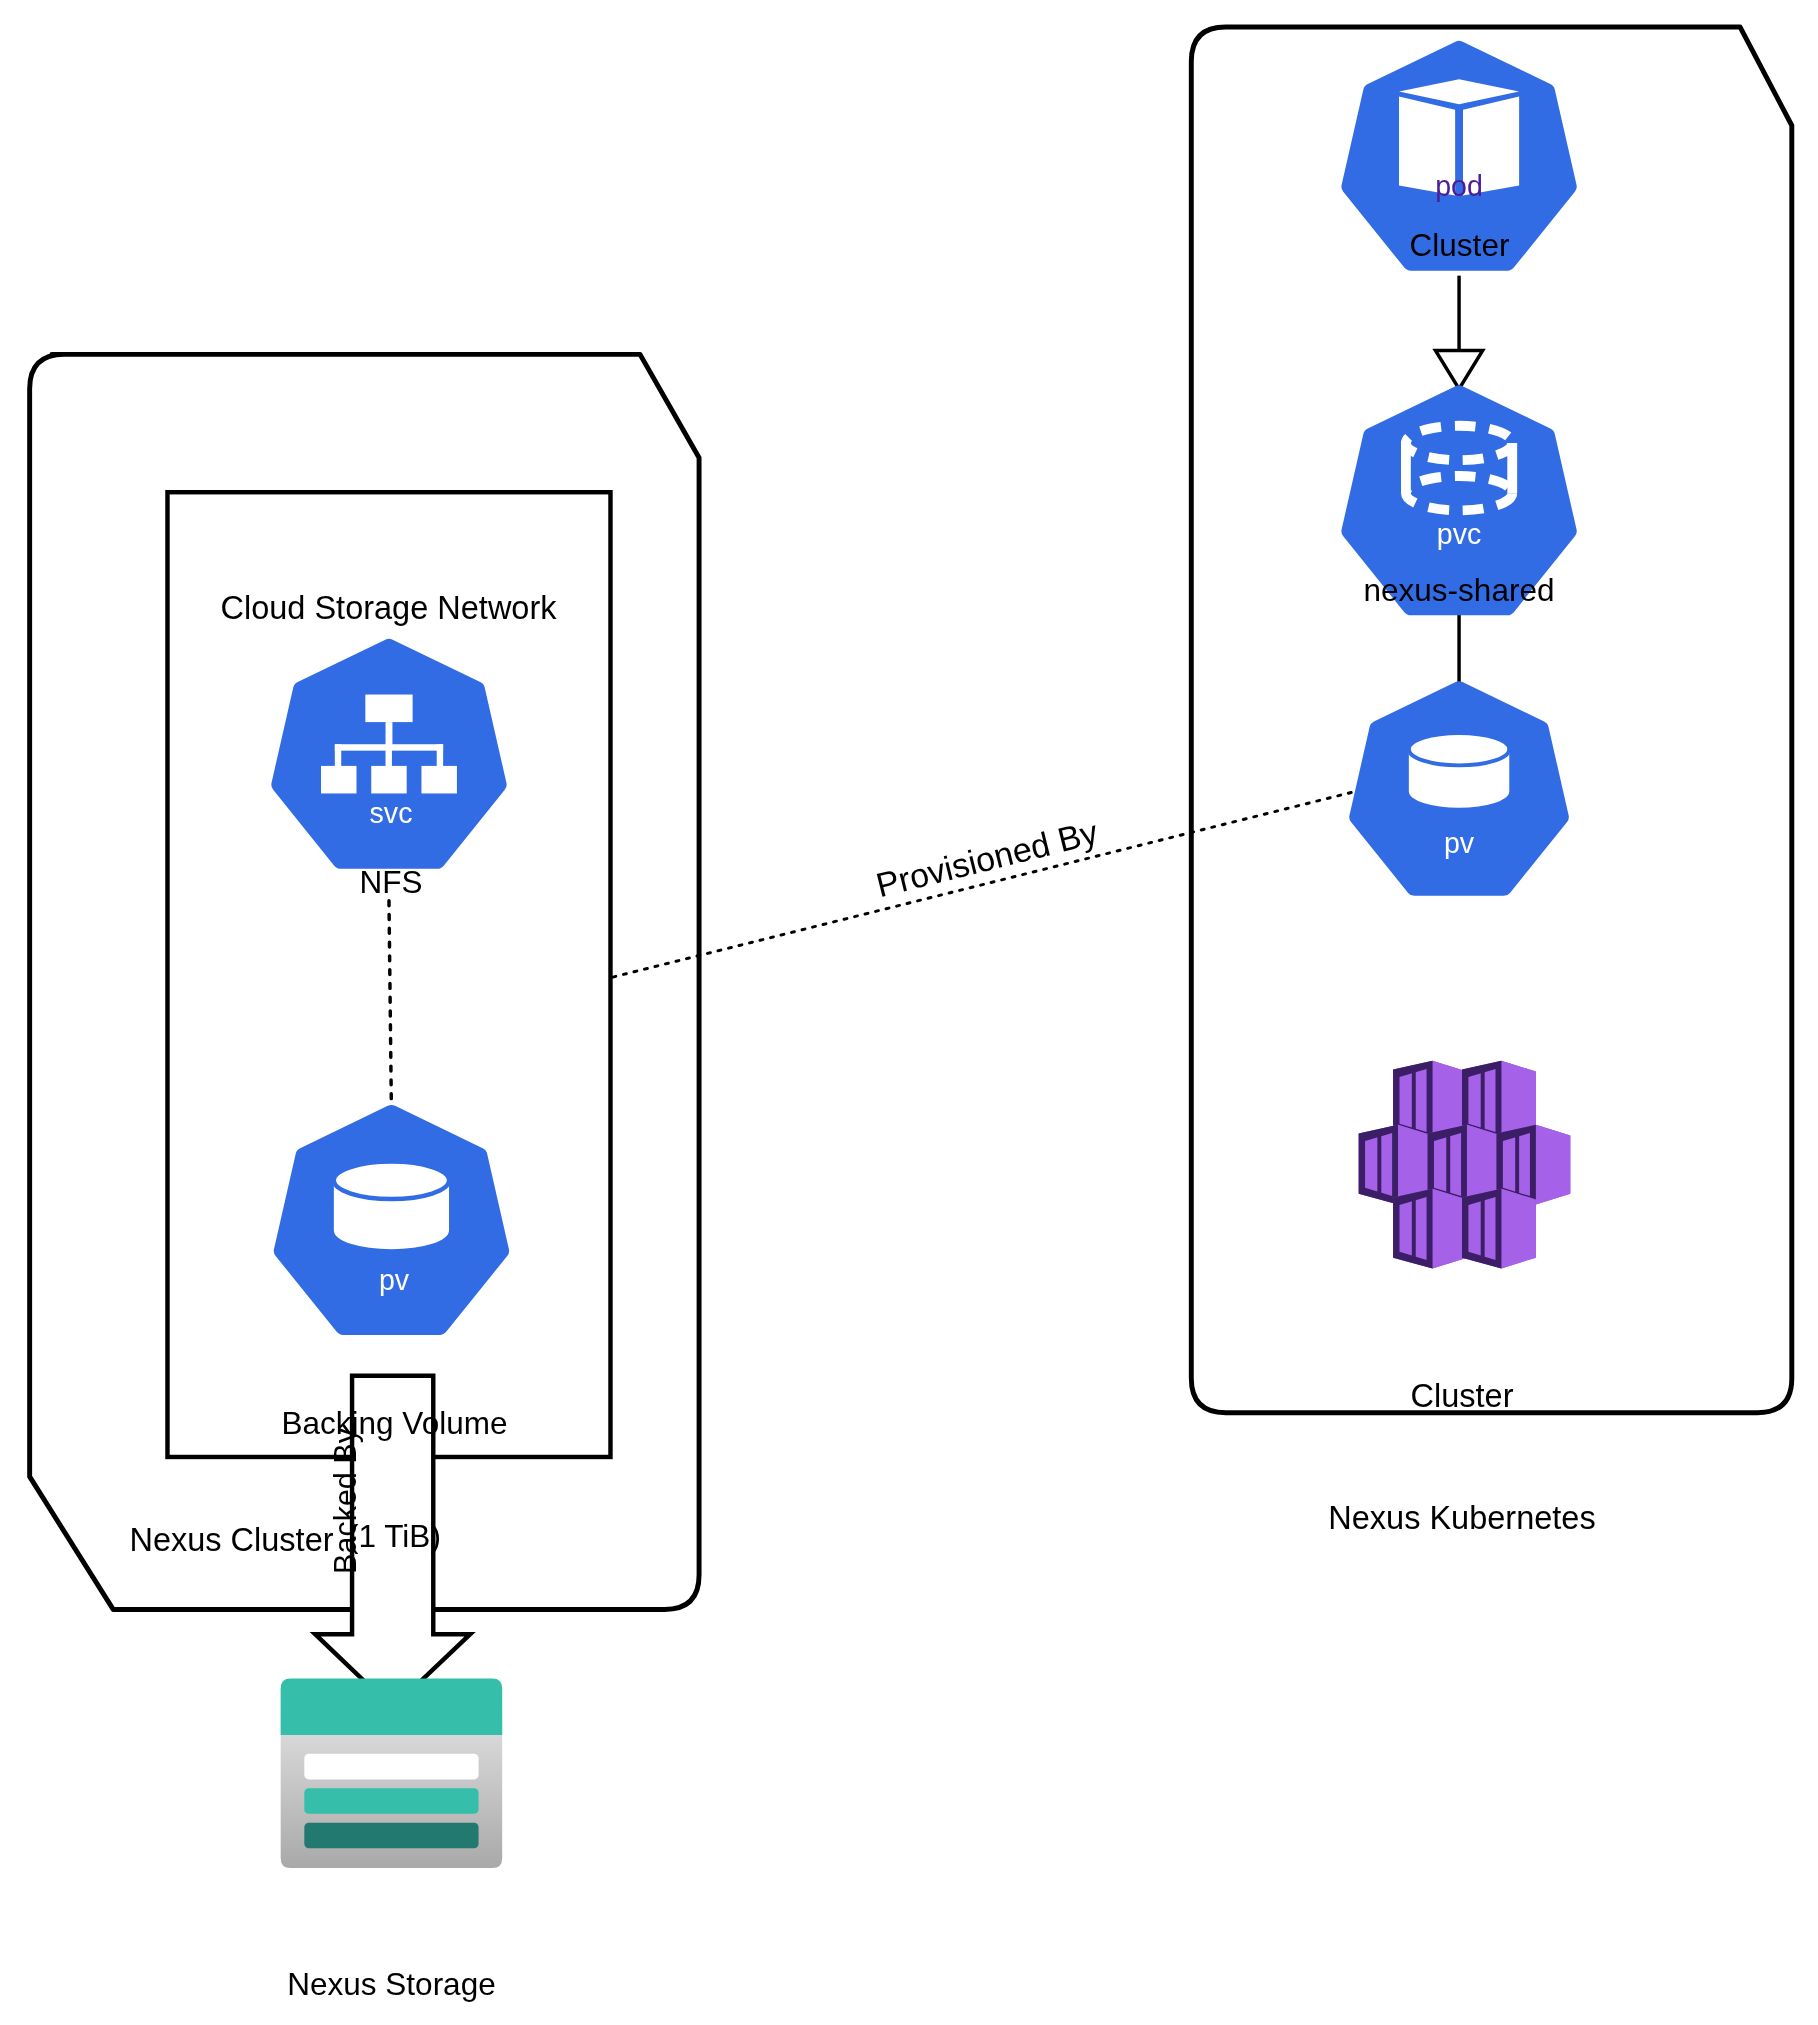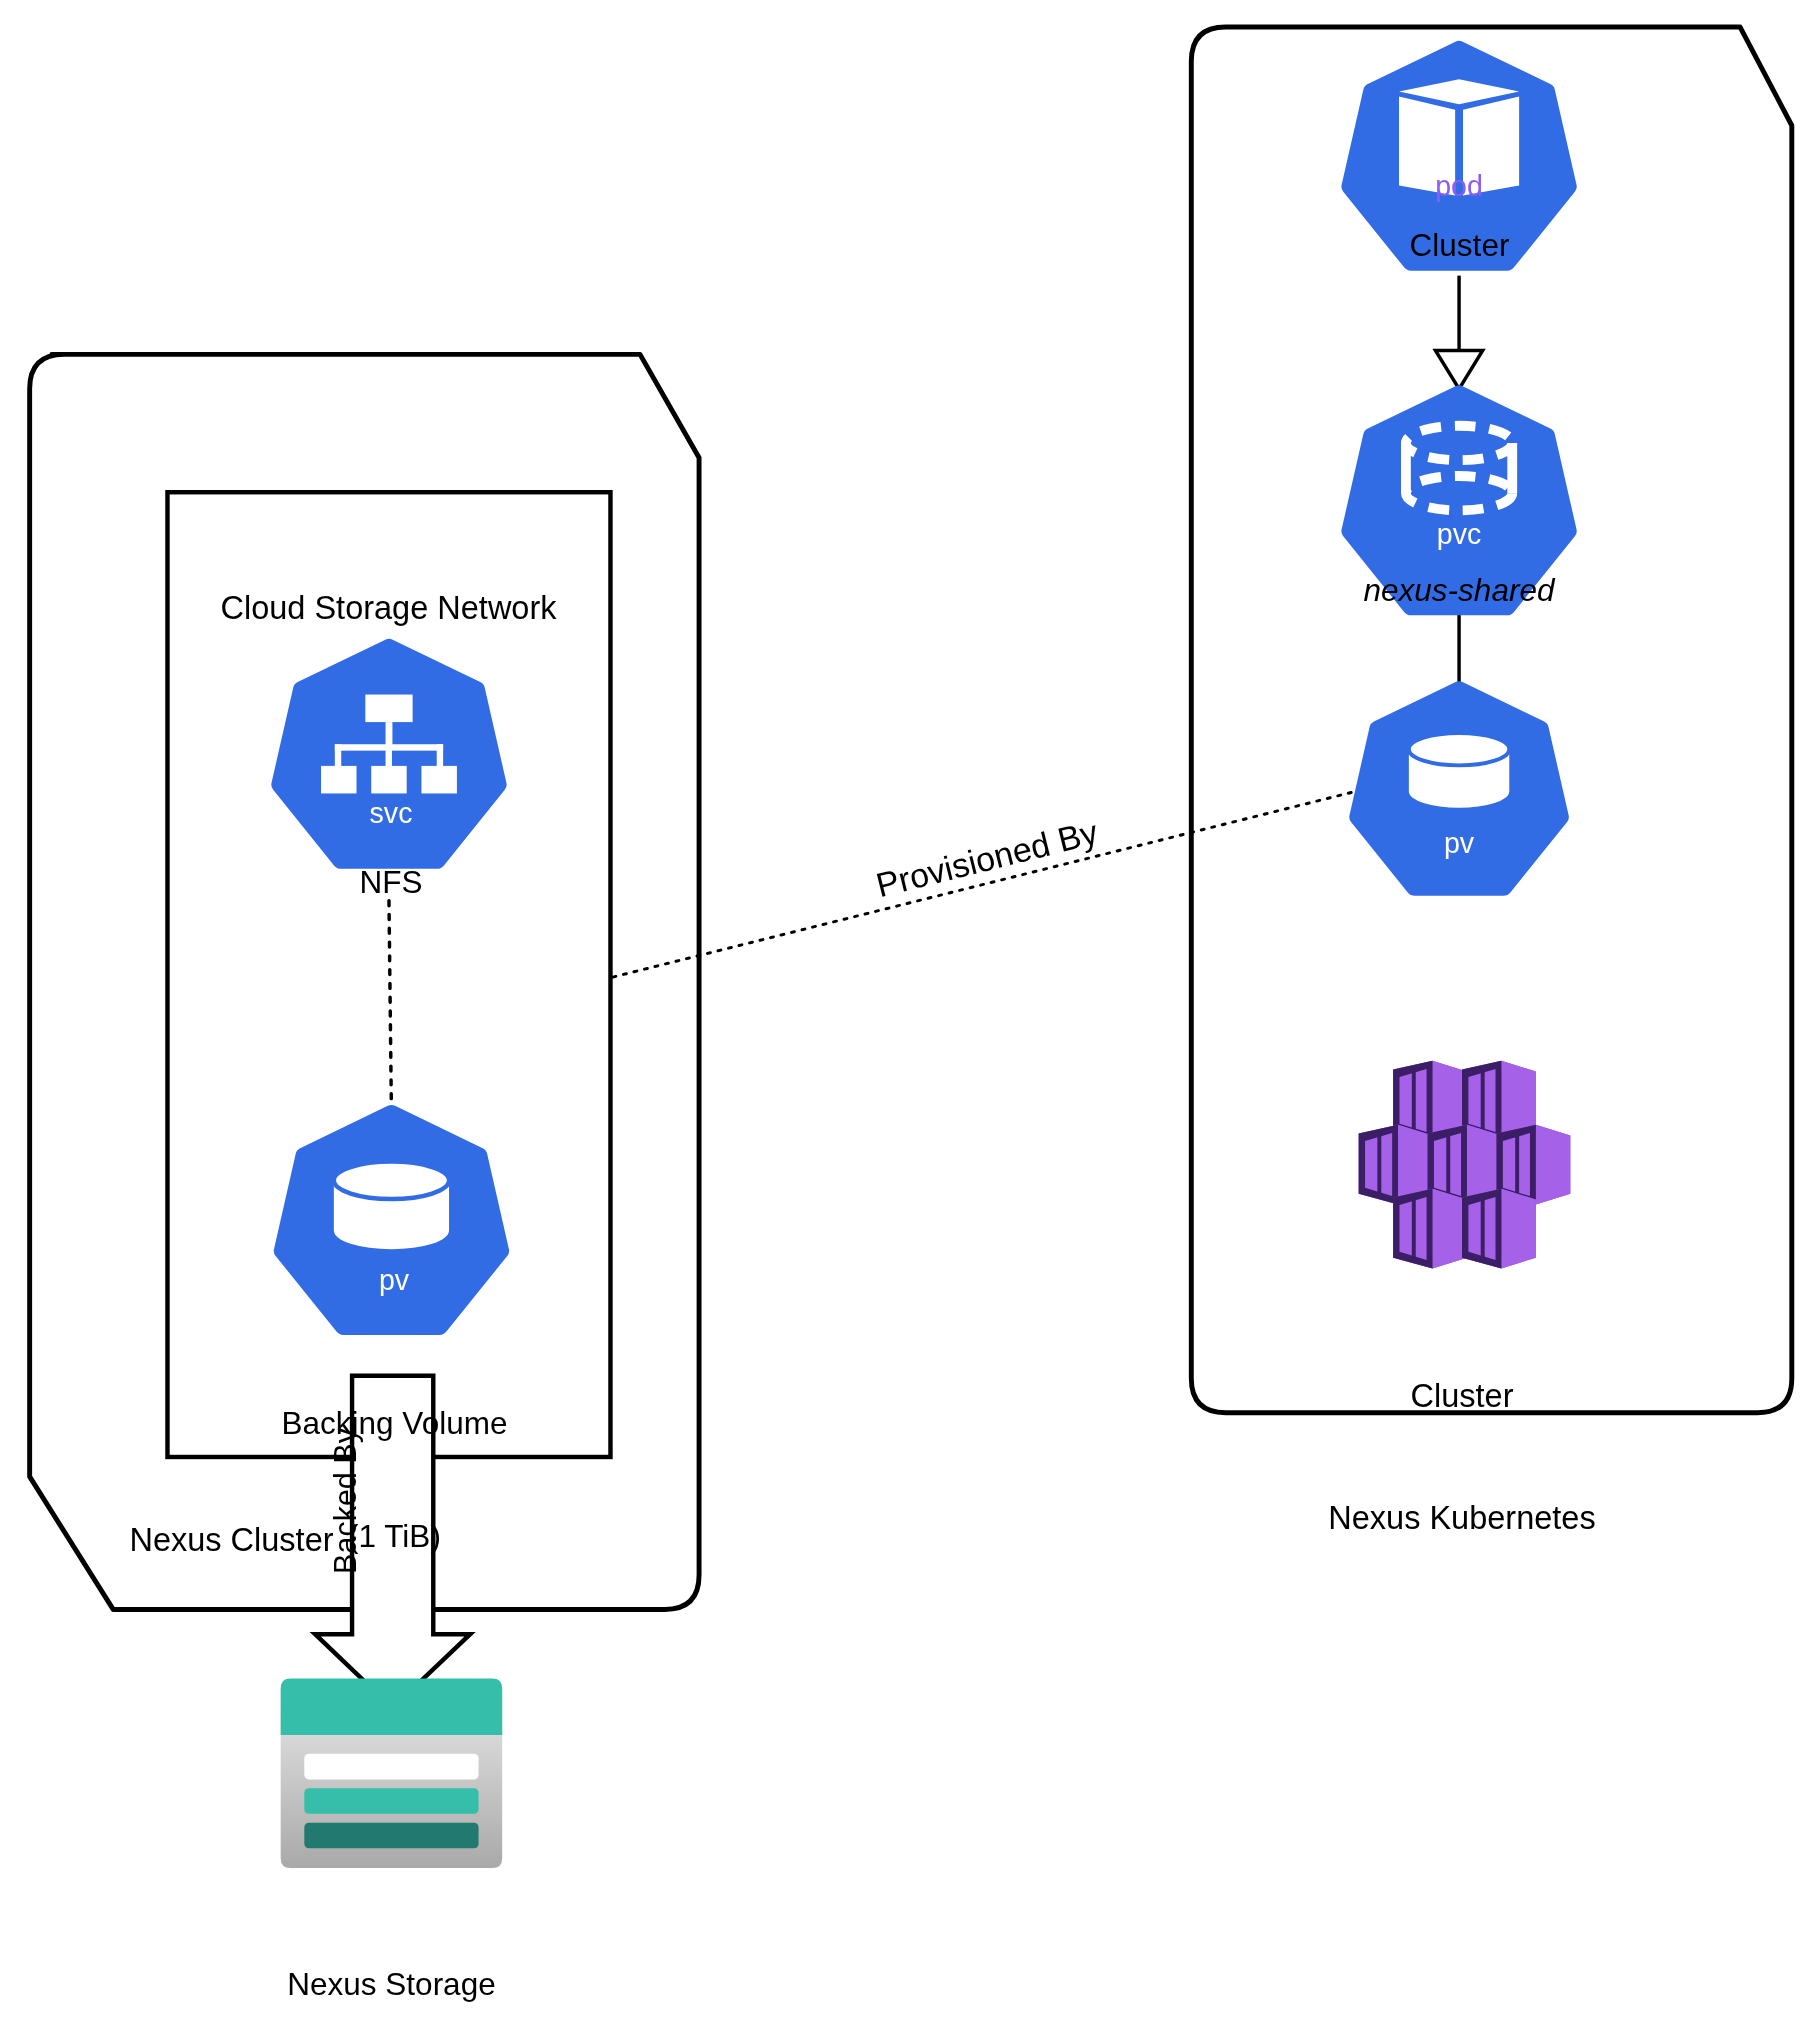--- a/index.html
+++ b/index.html
@@ -244,27 +244,27 @@
   <div class="lbl" style="left:59px;top:1521px;width:345px;font-size:32.5px;text-align:center;">Nexus Cluster</div>
 
   <div style="position:absolute;left:345px;top:1501px;width:187px;font-size:30.5px;
               text-align:center;transform:translate(-50%,-50%) rotate(-90deg);
               transform-origin:center center;white-space:nowrap;">Backed By</div>
 
   <div style="position:absolute;left:987px;top:859px;font-size:34px;
               transform:translate(-50%,-50%) rotate(-14deg);
               transform-origin:center center;white-space:nowrap;">Provisioned By</div>
 
-  <div class="lbl" style="left:1373px;top:170px;width:172px;font-size:28.6px;color:#8b5cf6;">pod</div>
+  <div class="lbl" style="left:1373px;top:170px;width:172px;font-size:28.6px;color:#4c1d95;">pod</div>
 
   <div class="lbl" style="left:1324px;top:227px;width:271px;font-size:31.5px;">Cluster</div>
 
   <div class="lbl" style="left:1373px;top:518px;width:172px;font-size:28.6px;color:#ffffff;">pvc</div>
 
-  <div class="lbl" style="left:1299px;top:572px;width:320px;font-size:31.5px;font-style:italic;">nexus-shared</div>
+  <div class="lbl" style="left:1299px;top:572px;width:320px;font-size:31.5px;">nexus-shared</div>
 
   <div class="lbl" style="left:1373px;top:827px;width:172px;font-size:28.6px;color:#ffffff;">pv</div>
 
   <div class="lbl" style="left:1216px;top:1295px;width:492px;font-size:32.5px;line-height:1.25;">
     <div>Cluster</div>
     <div>Nexus Kubernetes</div>
   </div>
 
   <div class="lbl" style="left:219px;top:1890px;width:345px;font-size:31.5px;line-height:1.2;">
     <div>Nexus Storage</div>

